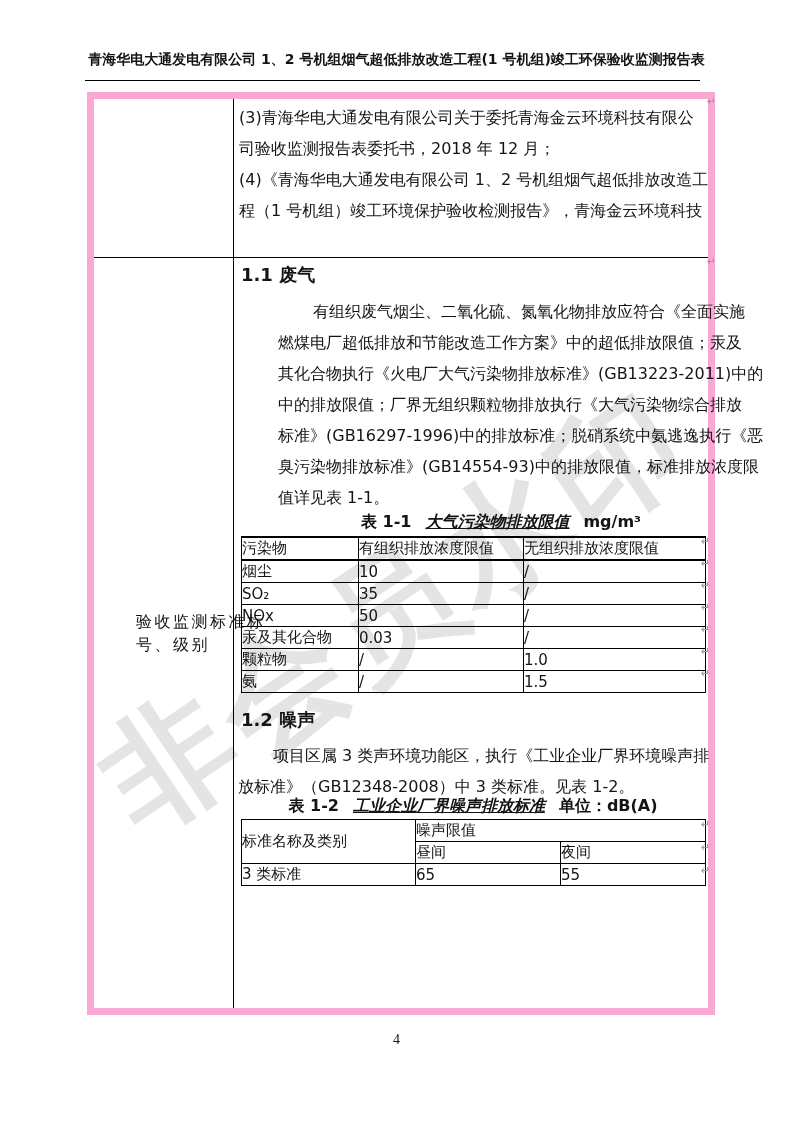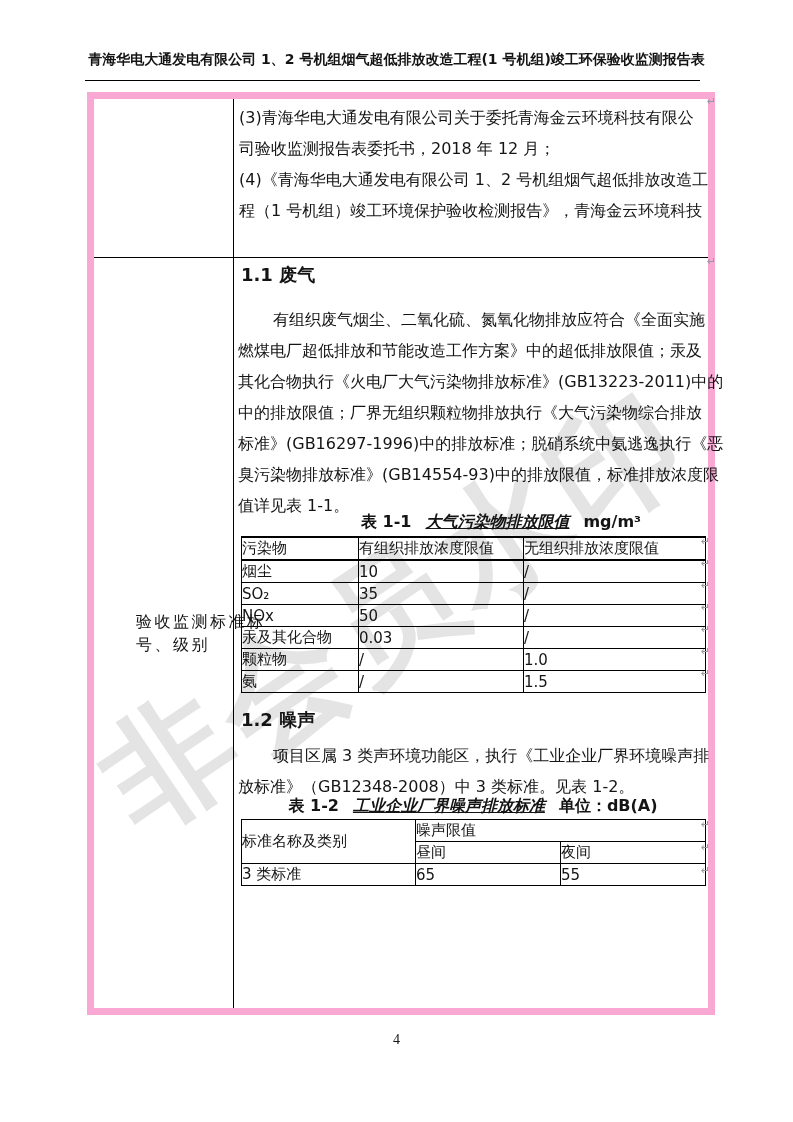--- a/index.html
+++ b/index.html
@@ -38,21 +38,21 @@
   .cell-label .lbl{
     padding-left:6px;font-size:16px;line-height:23px;letter-spacing:2.5px;
   }
   .tline{line-height:31px;white-space:nowrap;}
   .indent .tline:first-child{text-indent:35px;}
   
   .h-sec{position:absolute;left:147px;font-size:18px;font-weight:bold;white-space:nowrap;}
   .h-waste{top:164px;}
   .h-noise{top:609px;}
   .para{position:absolute;left:144px;width:470px;font-size:16px;}
-  .para-waste{top:205px;}
+  .para-waste{top:197px;margin-left:40px;}
   .para-noise{top:641px;}
   .caption{
     position:absolute;left:147px;width:464px;text-align:center;
     font-size:16px;font-weight:bold;white-space:nowrap;
   }
   .caption-1{top:413px;padding-left:56px;width:408px;}
   .caption-2{top:697px;}
   .caption .u{text-decoration:underline;font-style:italic;}
   .caption .num{margin-right:14px;}
   .caption .unit{margin-left:14px;}

